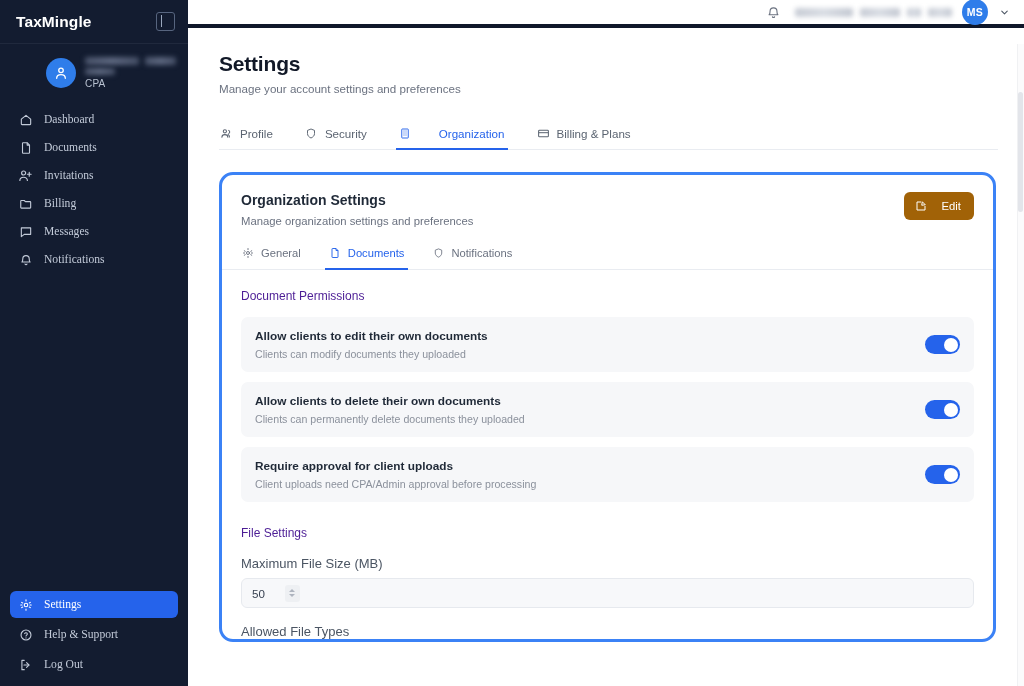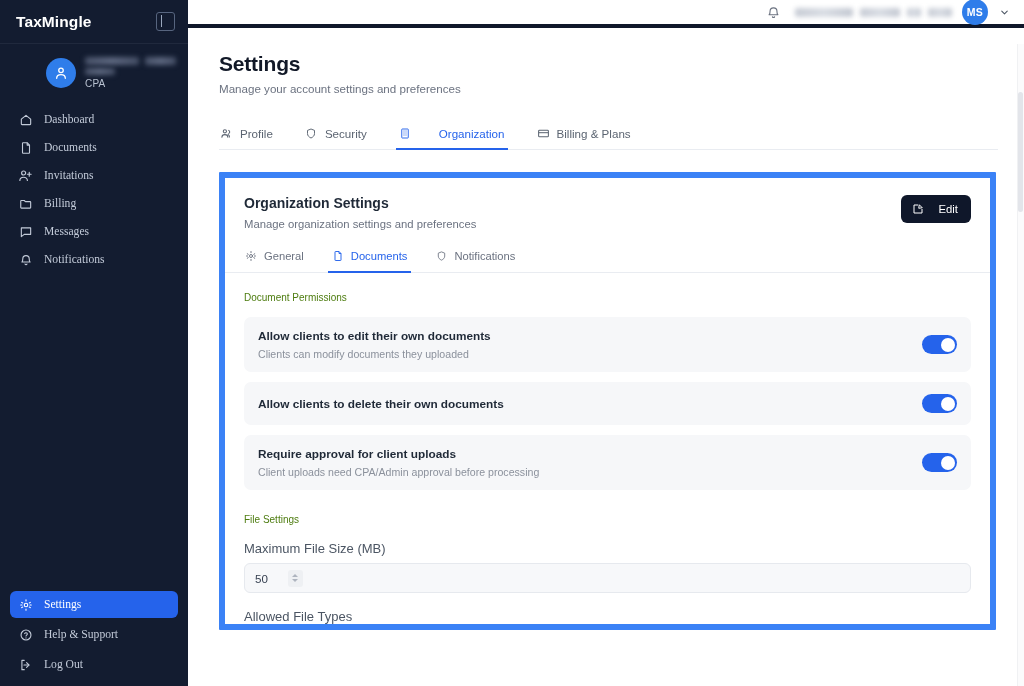--- a/index.html
+++ b/index.html
@@ -90,44 +90,44 @@
     font-size: 11.6px; color: #5b6471; padding: 3px 1px 9px 1px;
     cursor: pointer; position: relative;
   }
   .tab .ic { width: 13px; height: 13px; display: flex; align-items: center; justify-content: center; }
   .tab.active { color: #2563eb; gap: 27px; }
   .tab.active::after {
     content: ""; position: absolute; left: -2px; right: -2px; bottom: -1px; height: 2px; background: #2563eb;
   }
 
   .card {
-    margin-top: 22px; border: 6px solid #3b82f6; border-radius: 1px; background: #fff;
+    margin-top: 22px; border: 3px solid #3b82f6; border-radius: 14px; background: #fff;
     width: 777px; overflow: hidden; position: relative;
   }
   .card-head { padding: 17px 19px 16px 19px; display: flex; justify-content: space-between; align-items: flex-start; }
   .card-title { font-size: 14px; font-weight: bold; color: #1f2937; }
   .card-sub { font-size: 11.3px; color: #6b7280; margin-top: 7px; }
   .edit-btn {
-    background: #0f172a; color: #fff; border: none; border-radius: 6px;
+    background: #a16207; color: #fff; border: none; border-radius: 6px;
     height: 28px; padding: 0 13px 0 11px; font-size: 11.3px; font-family: inherit;
     display: flex; align-items: center; gap: 15px; cursor: pointer; font-weight: 500;
   }
   .edit-btn .ic { width: 12px; height: 12px; display: flex; align-items: center; justify-content: center; }
 
   .subtabs { display: flex; gap: 26px; padding: 0 19px; border-bottom: 1px solid #e9ecf1; }
   .subtab {
     display: flex; align-items: center; gap: 7px; font-size: 11.2px; color: #6b7280;
     padding: 4px 1px 10px 1px; cursor: pointer; position: relative;
   }
   .subtab .ic { width: 12px; height: 12px; display: flex; align-items: center; justify-content: center; }
   .subtab.active { color: #2563eb; }
   .subtab.active::after { content:""; position:absolute; left:-3px; right:-3px; bottom:-1px; height:2px; background:#2563eb; }
 
   .card-body { padding: 19px 19px 0 19px; }
-  .section-title { font-size: 10px; color: #4d7c0f; font-weight: 500; }
+  .section-title { font-size: 12px; color: #4c1d95; font-weight: 500; }
   .perm-list { margin-top: 14px; display: flex; flex-direction: column; gap: 10px; }
   .perm-row {
     background: #f6f7f9; border-radius: 7px; padding: 12px 14px;
     display: flex; align-items: center; justify-content: space-between;
   }
   .perm-label { font-size: 11.8px; color: #1f2937; font-weight: bold; }
   .perm-desc { font-size: 10.6px; color: #8b919c; margin-top: 5px; }
   .toggle {
     width: 35px; height: 19px; border-radius: 10px; background: #2563eb;
     position: relative; flex: 0 0 35px; cursor: pointer;
@@ -389,20 +389,21 @@
             <div class="perm-row">
               <div>
                 <div class="perm-label">Allow clients to edit their own documents</div>
                 <div class="perm-desc">Clients can modify documents they uploaded</div>
               </div>
               <div class="toggle"></div>
             </div>
             <div class="perm-row">
               <div>
                 <div class="perm-label">Allow clients to delete their own documents</div>
+                <div class="perm-desc">Clients can permanently delete documents they uploaded</div>
               </div>
               <div class="toggle"></div>
             </div>
             <div class="perm-row">
               <div>
                 <div class="perm-label">Require approval for client uploads</div>
                 <div class="perm-desc">Client uploads need CPA/Admin approval before processing</div>
               </div>
               <div class="toggle"></div>
             </div>

